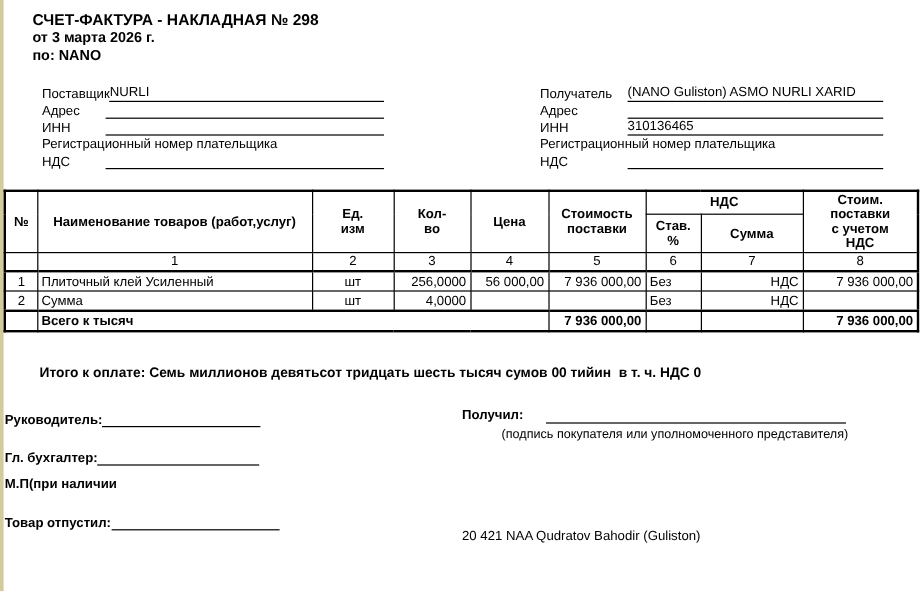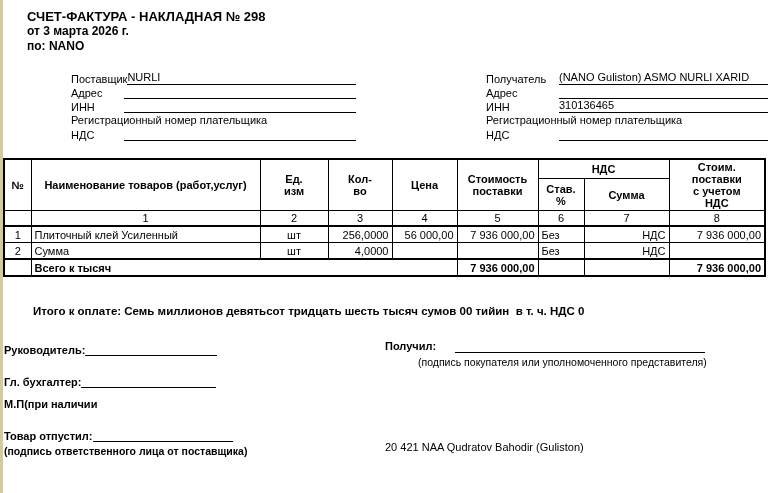--- a/index.html
+++ b/index.html
@@ -9,21 +9,21 @@
     font-family:"Liberation Sans", sans-serif;
   }
   .edge-strip { position:absolute; left:0; top:0; width:3px; height:100%; }
 
   
   .doc-header { position:absolute; top:9px; left:4px; width:100%; font-weight:bold;padding-left:23px; }
   .doc-header .t1 { font-size:13px; line-height:15px; }
   .doc-header .t2, .doc-header .t3 { font-size:12px; line-height:15px; }
 
   
-  .party { position:absolute; top:71px; font-size:11px;margin-left:36px; }
+  .party { position:absolute; top:71px; font-size:11px; }
   .party.left  { left:35px;  width:285px; }
   .party.right { left:450px; width:286px; }
   .frow { display:flex; height:14px; align-items:flex-end; }
   .party.left  .flabel { flex:0 0 53px; white-space:nowrap; }
   .party.right .flabel { flex:0 0 73px; white-space:nowrap; }
   .fline { flex:1; border-bottom:1px solid #000; height:13px; line-height:13px; white-space:nowrap; overflow:hidden; }
   .freg { height:14px; line-height:14px; white-space:nowrap; }
 
   
   table.invoice { position:absolute; left:3px; top:158px; width:761px;
@@ -185,21 +185,20 @@
   </div>
   <div class="sig" style="left:4px; top:376px;">
     <span>Гл. бухгалтер:</span><span class="sig-line" style="width:135px"></span>
   </div>
   <div class="sig" style="left:4px; top:398px;">
     <span>М.П(при наличии</span>
   </div>
   <div class="sig" style="left:4px; top:430px;">
     <span>Товар  отпустил:</span><span class="sig-line" style="width:140px"></span>
   </div>
-  <div class="note bold" style="left:4px; top:445px;">(подпись ответственного лица от поставщика)</div>
 
   <div class="sig" style="left:385px; top:340px;">
     <span>Получил:</span>
   </div>
   <div class="abs-line" style="left:455px; top:351px; width:250px;"></div>
   <div class="note" style="left:418px; top:356px;">(подпись покупателя или уполномоченного представителя)</div>
 
   <div class="footer-note" style="left:385px; top:441px;">20 421 NAA Qudratov Bahodir (Guliston)</div>
 </div>
 

